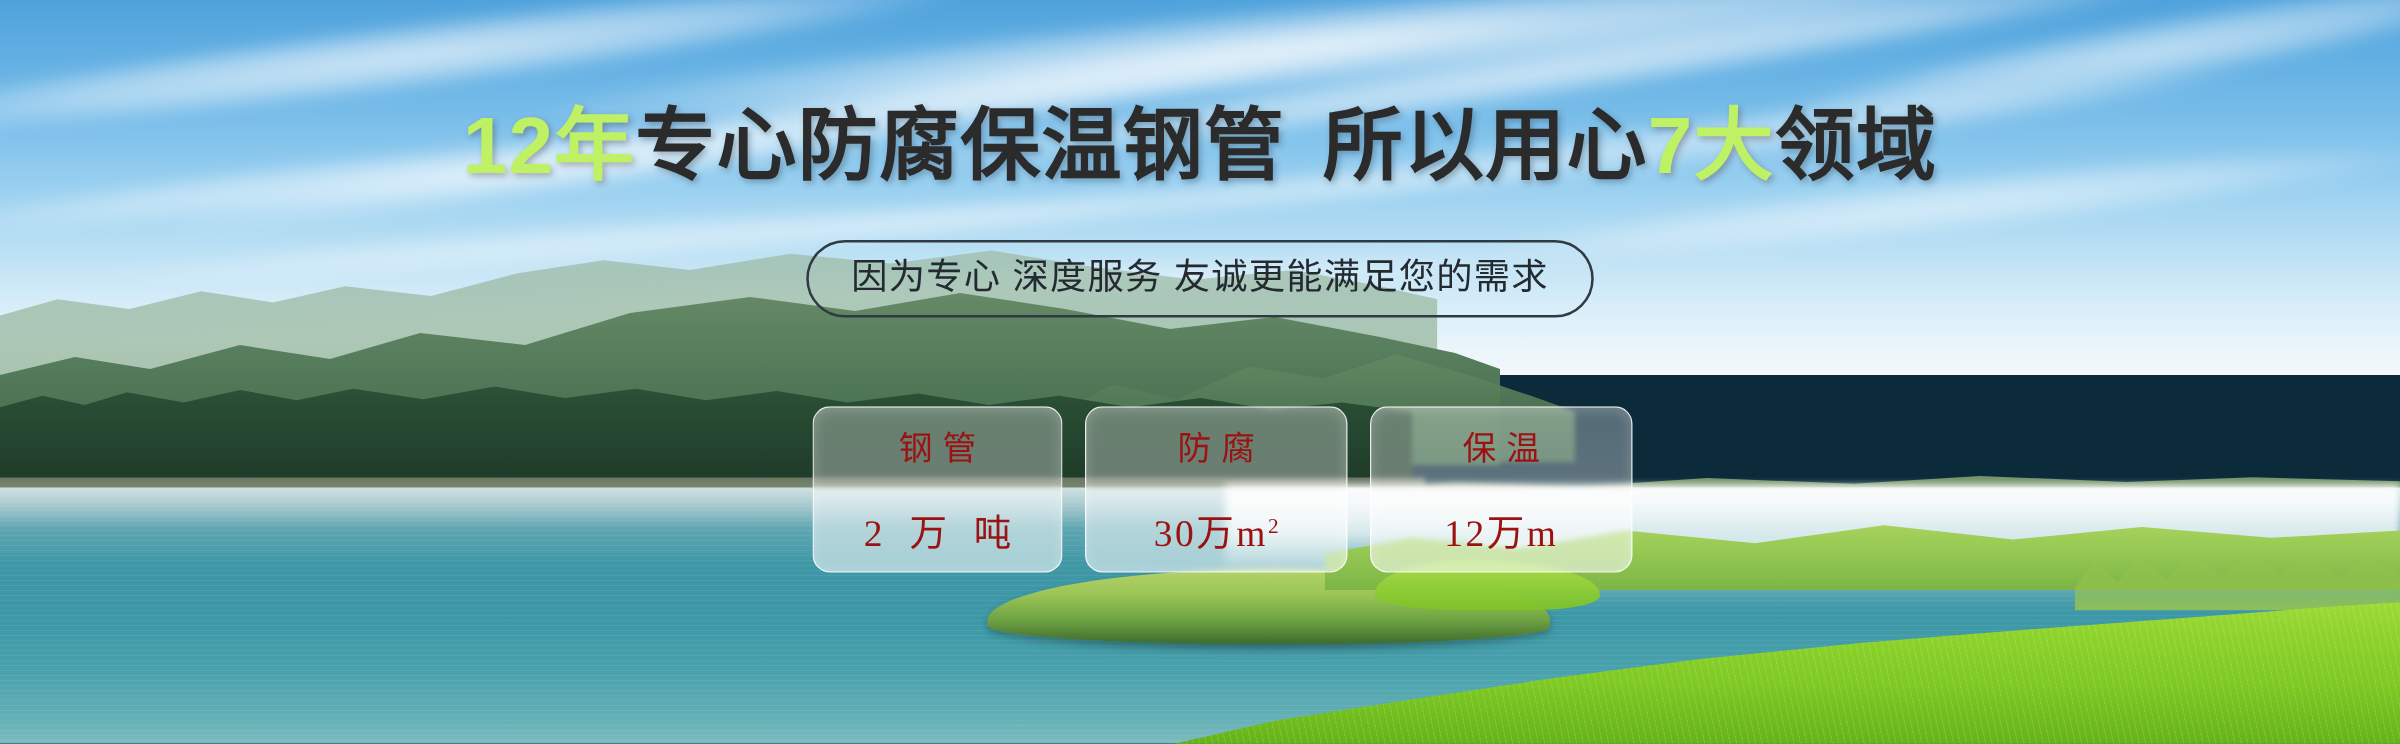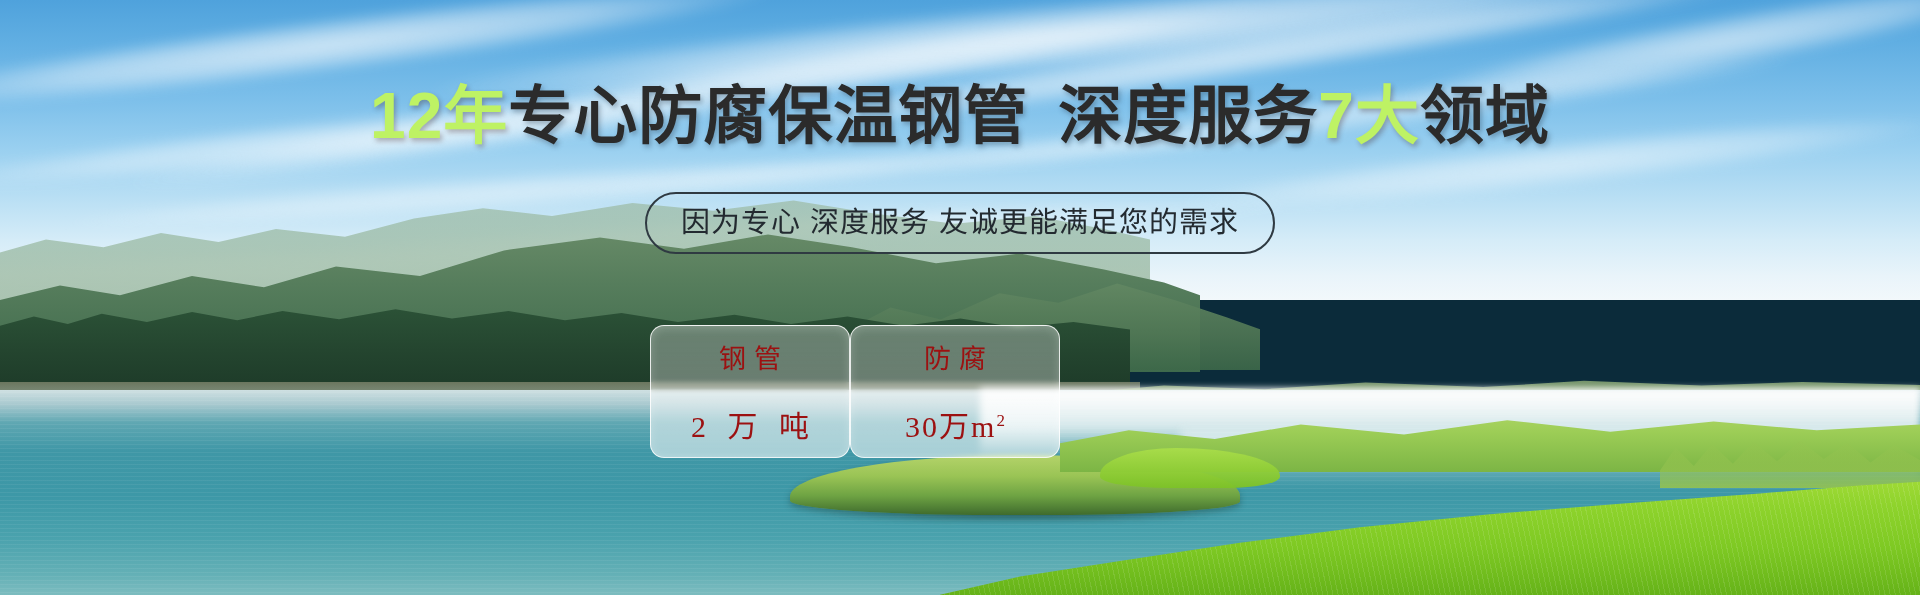--- a/index.html
+++ b/index.html
@@ -229,20 +229,21 @@
     letter-spacing:1px;
     white-space:nowrap;
     line-height:1.25;
     font-family:"Liberation Sans","DejaVu Sans",sans-serif;
   }
 
   
   .stats{
     position:absolute; left:650px; top:325px;
     display:flex;
+    gap:18px;
   }
   .stat-card{
     width:200px; height:133px;
     border:1px solid rgba(255,255,255,.85);
     border-radius:14px;
     background:linear-gradient(to bottom, rgba(255,255,255,.30) 0%, rgba(255,255,255,.34) 48%, rgba(255,255,255,.48) 49%, rgba(255,255,255,.55) 100%);
     backdrop-filter:blur(2px);
     display:flex; flex-direction:column;
     align-items:center; justify-content:center;
     box-shadow:0 2px 10px rgba(255,255,255,.22) inset;
@@ -306,38 +307,42 @@
 
   <div class="marsh-mid"></div>
   <div class="reeds"></div>
   <div class="grass-left"></div>
   <div class="grass"></div>
   <div class="grass-blades"></div>
 
   <div class="content">
 
     <div class="headline">
-      <span class="hl-red">12</span><span class="hl-red">年</span><span>专心防腐保温钢管</span><span class="hl-gap"></span><span>深度服务</span><span class="hl-red">7</span><span class="hl-red">大</span><span>领域</span>
+      <span class="hl-red">12</span><span class="hl-red">年</span><span>专心防腐保温钢管</span><span class="hl-gap"></span><span>所以用心</span><span class="hl-red">7</span><span class="hl-red">大</span><span>领域</span>
     </div>
 
     <div class="subtitle-wrap">
       <div class="subtitle">因为专心 深度服务  友诚更能满足您的需求</div>
     </div>
 
     <div class="stats">
 
       <div class="stat-card">
         <div class="stat-label">钢管</div>
         <div class="stat-value spaced">2 万 吨</div>
       </div>
 
       <div class="stat-card wide">
         <div class="stat-label">防腐</div>
         <div class="stat-value">
           <span>30万m</span><sup>2</sup>
         </div>
       </div>
 
+      <div class="stat-card wide">
+        <div class="stat-label">保温</div>
+        <div class="stat-value">12万m</div>
+      </div>
 
     </div>
 
   </div>
 </div>
 
 </body></html>

